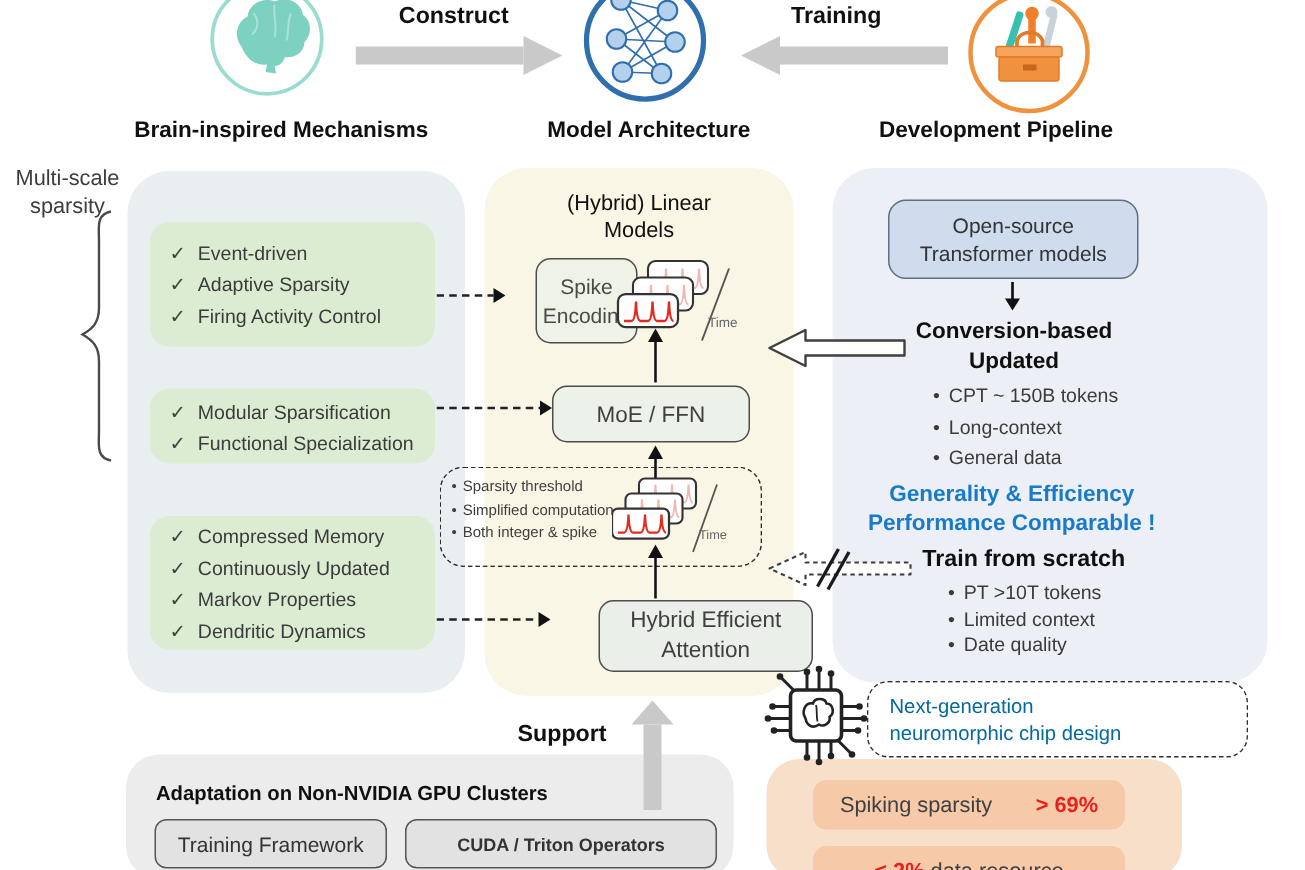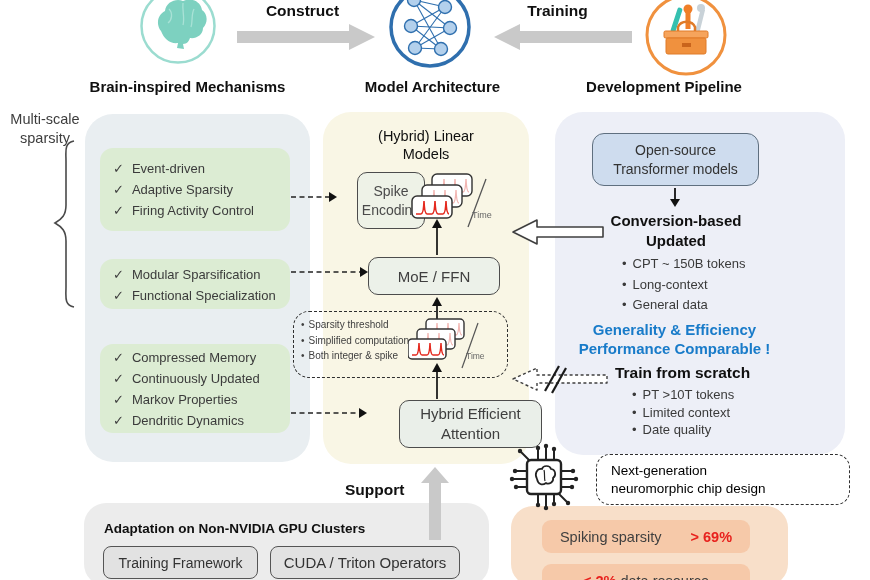--- a/index.html
+++ b/index.html
@@ -312,29 +312,29 @@
         <circle cx="72" cy="42" r="2.2"></circle>
         <circle cx="68" cy="50" r="2.2"></circle>
       <circle cx="16" cy="14" r="2.2"></circle>
         <circle cx="64" cy="66" r="2.2"></circle>
     </g>
     <rect x="23" y="23" width="34" height="34" rx="4" fill="#fff" stroke="#222" stroke-width="2.4"></rect>
     <path d="M33,42 C30,37 33,31 38,32 C39,28 46,28 47,32 C51,32 53,38 49,41 C50,45 45,48 42,46 C38,49 34,47 33,42 Z" stroke="#222" stroke-width="1.7" fill="none"></path>
     <path d="M40,33 C41,36 40,40 41,44" stroke="#222" stroke-width="1.2" fill="none"></path>
   </svg>
 
-  <div class="abs pre" style="left:596px;top:454px;width:254px;height:51px;border:1.8px dashed #2e2e2e;border-radius:14px;background:#fff;box-sizing:border-box;display:flex;align-items:center;padding-left:14px;font-size:13.5px;color:#000000;line-height:18px;">Next-generation
+  <div class="abs pre" style="left:578px;top:454px;width:254px;height:51px;border:1.8px dashed #2e2e2e;border-radius:14px;background:#fff;box-sizing:border-box;display:flex;align-items:center;padding-left:14px;font-size:13.5px;color:#0369a1;line-height:18px;">Next-generation
 neuromorphic chip design</div>
 
   <div class="abs box" style="left:542px;top:520px;width:208px;height:33px;border-radius:9px;background:#f6c9a9;font-size:14.5px;gap:25px;">
     <span style="color:#3f3f3f;white-space:pre;">Spiking sparsity </span>
       <span class="red">&gt; 69%</span>
   </div>
   <div class="abs box" style="left:542px;top:564px;width:208px;height:33px;border-radius:9px;background:#f6c9a9;font-size:14.5px;">
     <span class="red">&lt; 2%</span>
       <span style="color:#3f3f3f;white-space:pre;"> data resource</span>
   </div>
 
   <div class="abs" style="left:104px;top:521px;font-weight:bold;font-size:13.5px;color:#101010;">Adaptation on Non-NVIDIA GPU Clusters</div>
   <div class="abs box" style="left:103px;top:546px;width:155px;height:33px;border-radius:8px;background:#e2e2e2;border:1.6px solid #555;font-size:14px;color:#333;">Training Framework</div>
-  <div class="abs box" style="left:270px;top:546px;width:190px;height:33px;border-radius:8px;background:#e2e2e2;border:1.6px solid #555;font-size:15px;color:#333;">CUDA / Triton Operators</div>
+  <div class="abs box" style="left:270px;top:546px;width:208px;height:33px;border-radius:8px;background:#e2e2e2;border:1.6px solid #555;font-size:12px;color:#333;font-weight:bold;">CUDA / Triton Operators</div>
 
 </div>
 
 </body></html>

